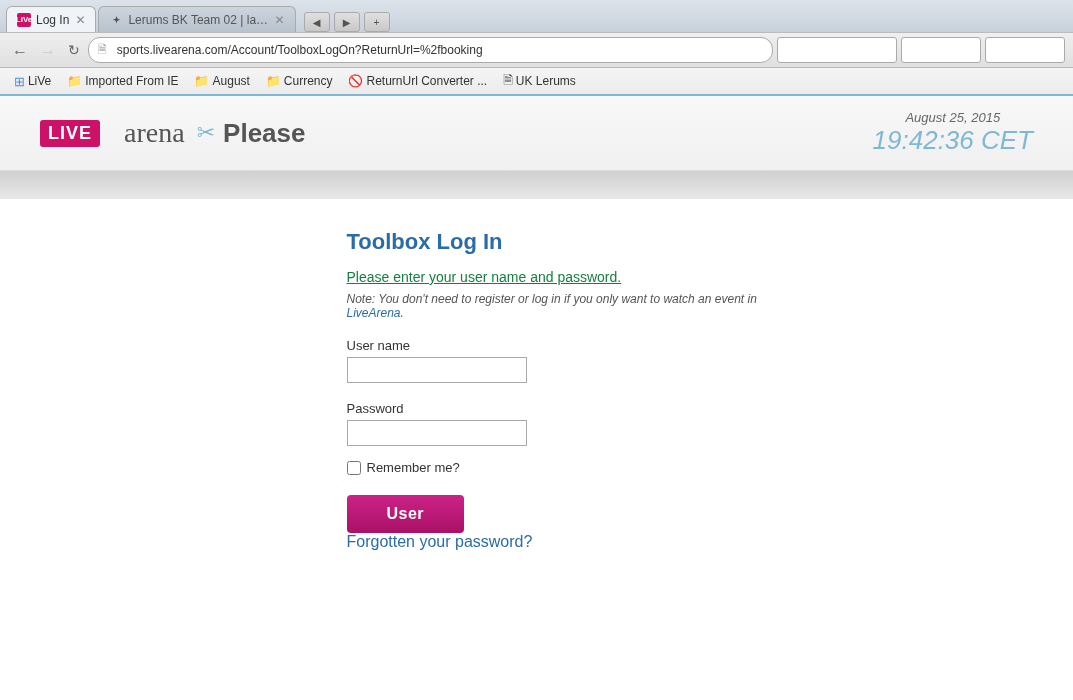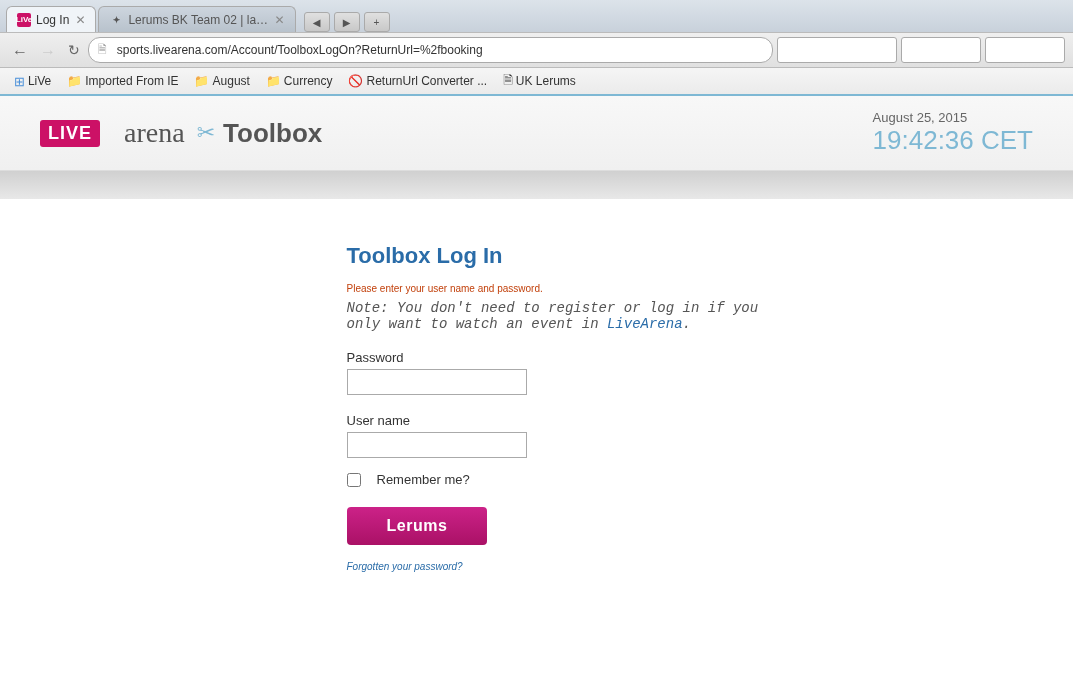--- a/index.html
+++ b/index.html
@@ -30,42 +30,42 @@
     
     .bookmarks-bar { display: flex; align-items: center; padding: 3px 8px; background: linear-gradient(to bottom, #f5f5f5, #ebebeb); border-bottom: 2px solid #7eb8d4; height: 28px; gap: 4px; font-size: 12px; }
     .bookmark-item { display: flex; align-items: center; gap: 3px; padding: 2px 6px; border-radius: 3px; cursor: pointer; color: #333; white-space: nowrap; }
 
     
     .site-header { background: linear-gradient(to bottom, #f8f8f8, #f0f0f0); border-bottom: 1px solid #ddd; padding: 15px 40px; display: flex; align-items: center; justify-content: space-between; height: 75px; }
     .logo-area { display: flex; align-items: center; gap: 8px; }
     .logo-live { background: #cc1166; color: white; font-weight: bold; font-size: 18px; padding: 3px 8px; border-radius: 3px; letter-spacing: 1px; }
     .logo-arena { font-size: 28px; color: #555; font-weight: normal; margin-left: 16px; font-family: Liberation Serif, serif; }
     .logo-toolbox { font-size: 26px; color: #555; font-weight: bold; }
-    .datetime { text-align: left; }
+    .datetime { text-align: center; font-style: italic; }
     .date-text { font-size: 13px; color: #666; }
     .time-text { font-size: 26px; color: #7eb8d4; font-weight: normal; }
 
     
     .gray-banner { background: linear-gradient(to bottom, #d0d0d0, #e8e8e8); height: 28px; }
 
     
-    .main-area { background: #fff; padding: 44px 40px; min-height: 400px; }
+    .main-area { background: #fff; padding: 30px 40px; min-height: 400px; }
     .login-section { max-width: 500px; margin: 0 auto; padding-left: 60px; }
     .login-title { font-size: 22px; color: #2a6ca8; font-weight: bold; margin-bottom: 12px; }
-    .login-desc { font-size: 10px; color: #c2410c; line-height: 1.5; }
-    .login-note { font-style: italic; font-size: 14px; color: #555; margin-top: 4px; font-family: Liberation Mono, monospace; }
+    .login-desc { font-size: 14px; color: #15803d; line-height: 1.5; text-decoration: underline; }
+    .login-note { font-style: italic; font-size: 12px; color: #555; margin-top: 4px; }
     .login-note a { color: #2a6ca8; text-decoration: none; }
     .form-group { margin-top: 18px; }
     .form-label { font-size: 13px; color: #333; margin-bottom: 4px; display: block; }
     .form-input { width: 180px; height: 26px; border: 1px solid #aaa; padding: 0 6px; font-size: 13px; display: block; }
-    .remember-row { display: flex; align-items: center; gap: 16px; margin-top: 14px; }
+    .remember-row { display: flex; align-items: center; gap: 6px; margin-top: 14px; }
     .remember-checkbox { width: 14px; height: 14px; cursor: pointer; }
     .remember-label { font-size: 13px; color: #333; }
     .login-btn { margin-top: 20px; background: linear-gradient(to bottom, #cc2288, #aa1166); color: white; border: none; border-radius: 4px; padding: 10px 40px; font-size: 16px; font-weight: bold; cursor: pointer; letter-spacing: 0.5px; }
-    .forgot-link { margin-top: 16px; display: block; font-size: 10px; color: #2a6ca8; text-decoration: none; font-style: italic; }
+    .forgot-link { display: block; font-size: 16px; color: #2a6ca8; text-decoration: none; }
 
     
     .crowd-area { position: relative; height: 120px; background: #fff; overflow: hidden; margin-top: 20px; }
 
     
     .page-scroll { height: 530px; overflow: hidden; }
   </style>
 </head>
 <body>
 
@@ -132,56 +132,56 @@
 </div>
 
 <div class="page-scroll">
 
   <div class="site-header">
     <div class="logo-area">
       <span class="logo-live">LIVE</span>
       <span class="logo-arena">arena</span>
 
       <span style="color:#7eb8d4;font-size:22px;margin-left:4px;">✂</span>
-      <span class="logo-toolbox" style="font-size:26px;color:#555;">Toolbox</span>
+      <span class="logo-toolbox" style="font-size:26px;color:#555;">Please</span>
     </div>
     <div class="datetime">
       <div class="date-text">August 25, 2015</div>
       <div class="time-text">19:42:36 CET</div>
     </div>
   </div>
 
   <div class="gray-banner"></div>
 
   <div class="main-area">
     <div class="login-section">
 
       <h1 class="login-title">Toolbox Log In</h1>
 
       <p class="login-desc">Please enter your user name and password.</p>
       <p class="login-note">
         <em>Note:  You don't need to register or log in if you only want to watch an event in <a href="#">LiveArena</a>.</em>
       </p>
 
       <div class="form-group">
-        <label class="form-label">Password</label>
-        <input class="form-input" type="password" style="">
+        <label class="form-label">User name</label>
+        <input class="form-input" type="text" style="">
       </div>
 
       <div class="form-group">
-        <label class="form-label">User name</label>
-        <input class="form-input" type="text" style="">
+        <label class="form-label">Password</label>
+        <input class="form-input" type="password" style="">
       </div>
 
       <div class="remember-row">
         <input class="remember-checkbox" type="checkbox" style="">
         <label class="remember-label">Remember me?</label>
       </div>
 
-      <button class="login-btn">Lerums</button>
+      <button class="login-btn">User</button>
 
       <a href="#" class="forgot-link">Forgotten your password?</a>
 
     </div>
   </div>
 
   <div class="crowd-area">
     
   </div>
 

